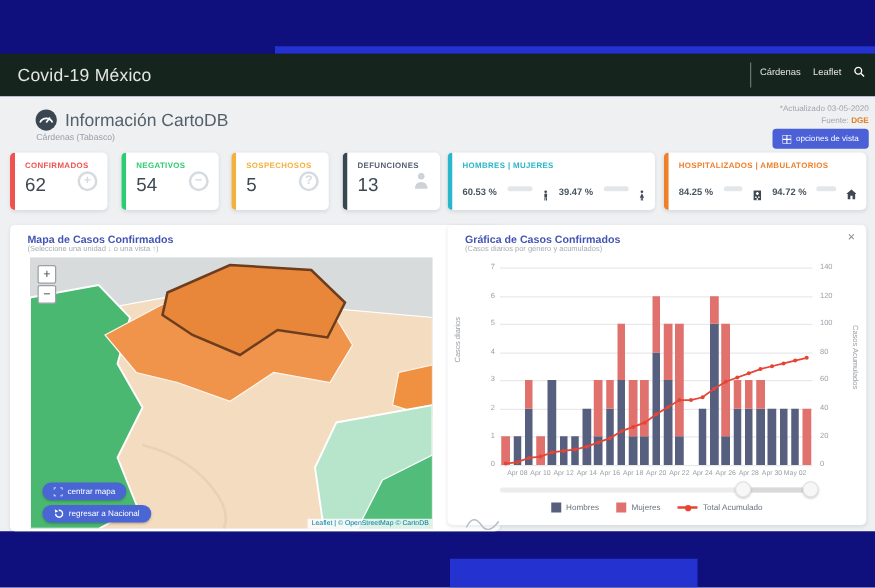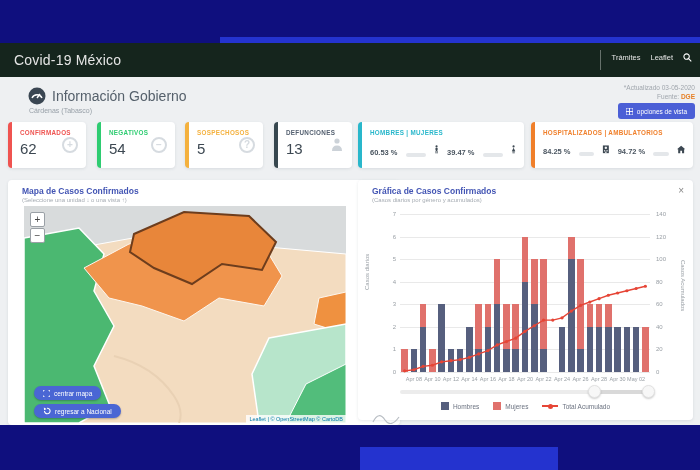--- a/index.html
+++ b/index.html
@@ -28,21 +28,21 @@
   #view-options { right:5px; top:103px; height:16px; background:#4b5fd6; border-radius:3px;
     color:#fff; font-size:6.5px; display:flex; align-items:center; gap:4px; padding:0 8px; cursor:pointer; }
 
   
   .card { background:#fff; border-radius:4px; box-shadow:0 1px 3px rgba(60,70,90,.12); }
   .stat { top:122px; height:46px; border-left:4px solid #ccc; padding:7px 8px; }
   .stat .lbl { font-size:6.3px; font-weight:bold; letter-spacing:.3px; }
   .stat .val { font-size:15px; color:#3d4852; margin-top:4px; }
   .circ { position:absolute; right:8px; top:15px; width:16px; height:16px; border:2px solid #d6dbe0;
     border-radius:50%; color:#d6dbe0; font-size:10px; font-weight:bold; text-align:center; line-height:12px; }
-  .pct-row { display:flex; align-items:flex-end; gap:8px; margin-top:6px; }
+  .pct-row { display:flex; align-items:flex-start; gap:8px; margin-top:13px; }
   .pct { font-size:7.5px; color:#4a5560; font-weight:bold; white-space:nowrap; }
   .track { width:36px; height:4px; background:#e4e7ea; border-radius:2px; position:relative; }
   .fill { height:4px; background:#2ab5c9; border-radius:2px; }
 
   
   #map-card { left:8px; top:180px; width:392px; height:245px; }
   #chart-card { left:358px; top:180px; width:335px; height:240px; }
   .panel-title { position:absolute; left:14px; top:6px; font-size:8.5px; font-weight:bold; color:#4355b4; }
   .panel-sub { position:absolute; left:14px; top:17px; font-size:6px; color:#a6acb3; }
 
@@ -79,37 +79,37 @@
   #footer-bar { left:360px; top:447px; width:198px; height:23px; background:#2433cf; }
 </style>
 </head>
 <body>
 
 <div class="abs" id="topline"></div>
 <div class="abs" id="gov-header">
   <div class="abs" id="gov-title">Covid-19 México</div>
   <div class="abs" id="gov-divider"></div>
   <div class="abs" id="gov-nav">
-    <span>Trámites</span>
+    <span>Cárdenas</span>
     <span>Leaflet</span>
     <svg width="9" height="9" viewBox="0 0 10 10">
       <circle cx="4" cy="4" r="3" fill="none" stroke="#fff" stroke-width="1.2"></circle>
       <line x1="6.2" y1="6.2" x2="9.2" y2="9.2" stroke="#fff" stroke-width="1.2"></line>
     </svg>
   </div>
 </div>
 
 <div class="abs" id="page"></div>
 
 <svg class="abs" id="info-icon" width="18" height="18" viewBox="0 0 18 18">
   <circle cx="9" cy="9" r="8.5" fill="#3a4652"></circle>
   <path d="M4 11 A5.5 5.5 0 0 1 14 11" fill="none" stroke="#fff" stroke-width="1.4"></path>
   <line x1="9" y1="11" x2="12" y2="7" stroke="#fff" stroke-width="1.4"></line>
 </svg>
-<div class="abs" id="page-title">Información Gobierno</div>
+<div class="abs" id="page-title">Información CartoDB</div>
 <div class="abs" id="page-location">Cárdenas (Tabasco)</div>
 <div class="abs" id="updated">*Actualizado 03-05-2020</div>
 <div class="abs" id="fuente">
   <span>Fuente:</span>
   <b>DGE</b>
 </div>
 <div class="abs" id="view-options">
   <svg width="7" height="7" viewBox="0 0 8 8">
     <rect x="0" y="0" width="8" height="8" fill="none" stroke="#fff" stroke-width="1"></rect>
     <line x1="0" y1="4" x2="8" y2="4" stroke="#fff" stroke-width="1"></line>

